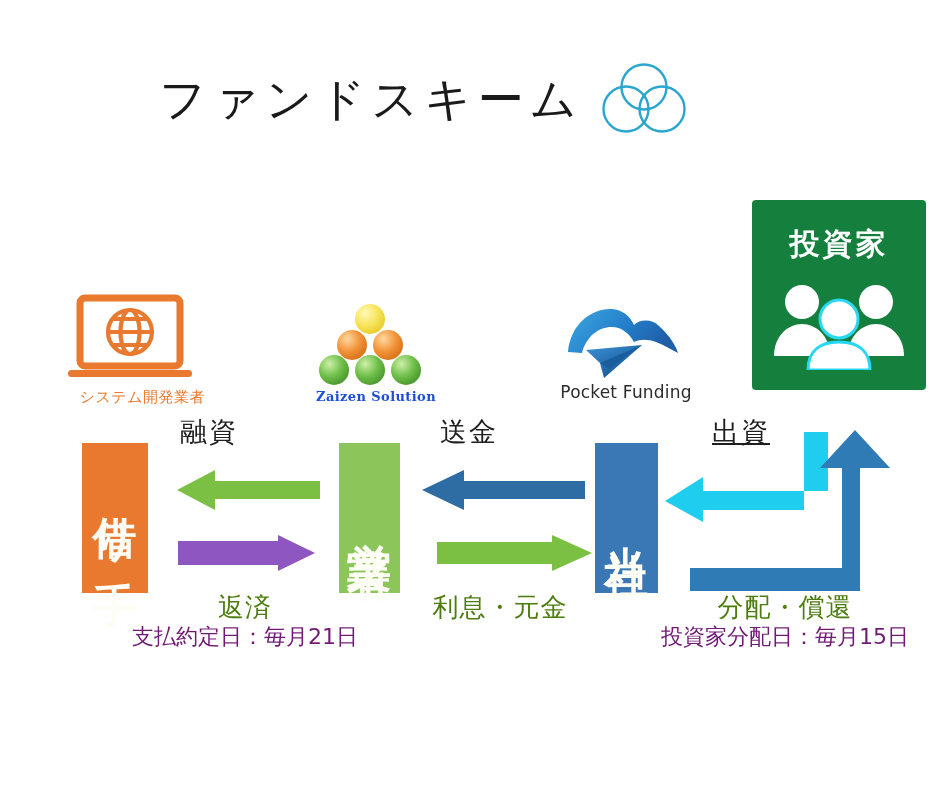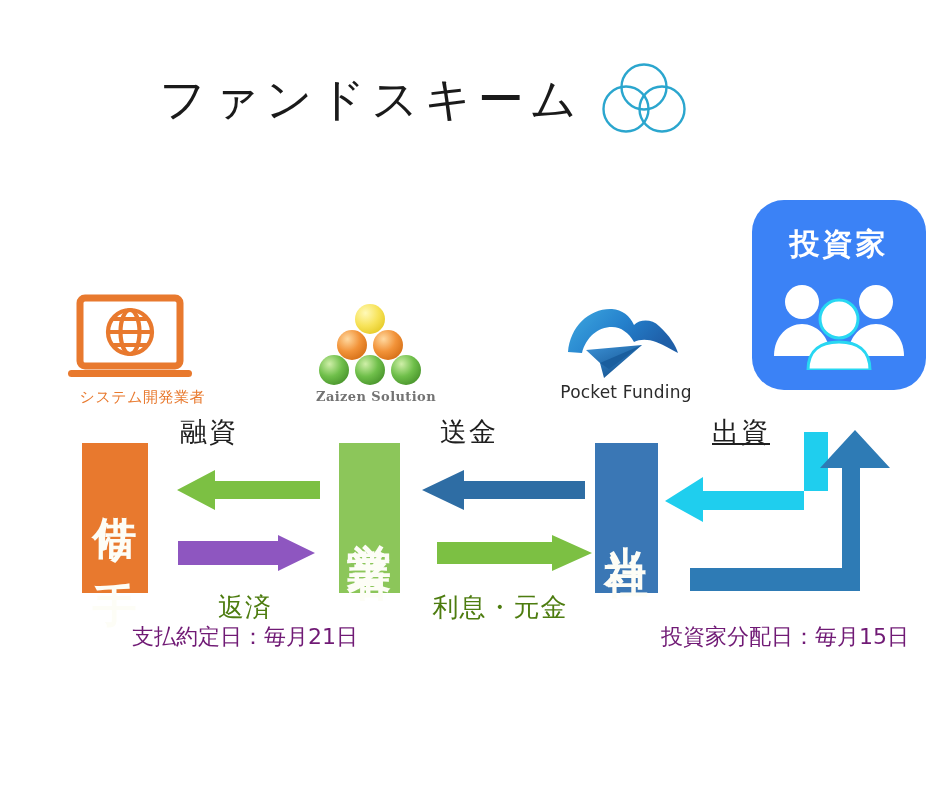--- a/index.html
+++ b/index.html
@@ -88,41 +88,41 @@
   
   #sysdev-label {
     font-size: 15px;
     color: #E8792E;
     letter-spacing: 0.5px;
     white-space: nowrap;
     text-align: right;
   }
   #zaizen-label {
     font-size: 13px;
-    color: #737373;
+    color: #1d4ed8;
     font-family: "DejaVu Serif", "Liberation Serif", serif;
     font-weight: 700;
     letter-spacing: 0.4px;
     white-space: nowrap;
     text-align: center;
   }
   #pocket-label {
     font-size: 17px;
     color: #2b2b2b;
     letter-spacing: 0.2px;
     white-space: nowrap;
     text-align: center;
   }
 
   
   #investor-card {
     left: 752px; top: 200px;
     width: 174px; height: 190px;
-    background: #3b82f6;
-    border-radius: 32px;
+    background: #15803d;
+    border-radius: 4px;
   }
   #investor-title {
     position: absolute;
     left: 0; top: 24px; width: 174px;
     text-align: center;
     color: #ffffff;
     font-size: 30px;
     font-weight: 700;
     letter-spacing: 3px;
     white-space: nowrap;
@@ -269,15 +269,16 @@
   <div class="abs arrow-label" style="left:712px; top:417px; width:110px;text-decoration:underline;">出資</div>
   <svg class="abs" style="left:663px; top:432px;" width="165" height="90" viewBox="0 0 165 90">
 
     <path d="M165 0 L165 59 L40 59 L40 45 L2 69 L40 90 L40 78 L141 78 L141 0 Z" fill="#1FCEEE"></path>
   </svg>
 
   <svg class="abs" style="left:690px; top:428px;" width="205" height="165" viewBox="0 0 205 165">
 
     <path d="M0 140 L0 163 L170 163 L170 40 L200 40 L165 2 L130 40 L152 40 L152 140 Z" fill="#2E7BB5"></path>
   </svg>
+  <div class="abs caption" style="left:690px; top:593px; width:190px;">分配・償還</div>
   <div class="abs caption-sub" style="left:620px; top:624px; width:330px;">投資家分配日：毎月15日</div>
 
 </div>
 
 </body></html>

